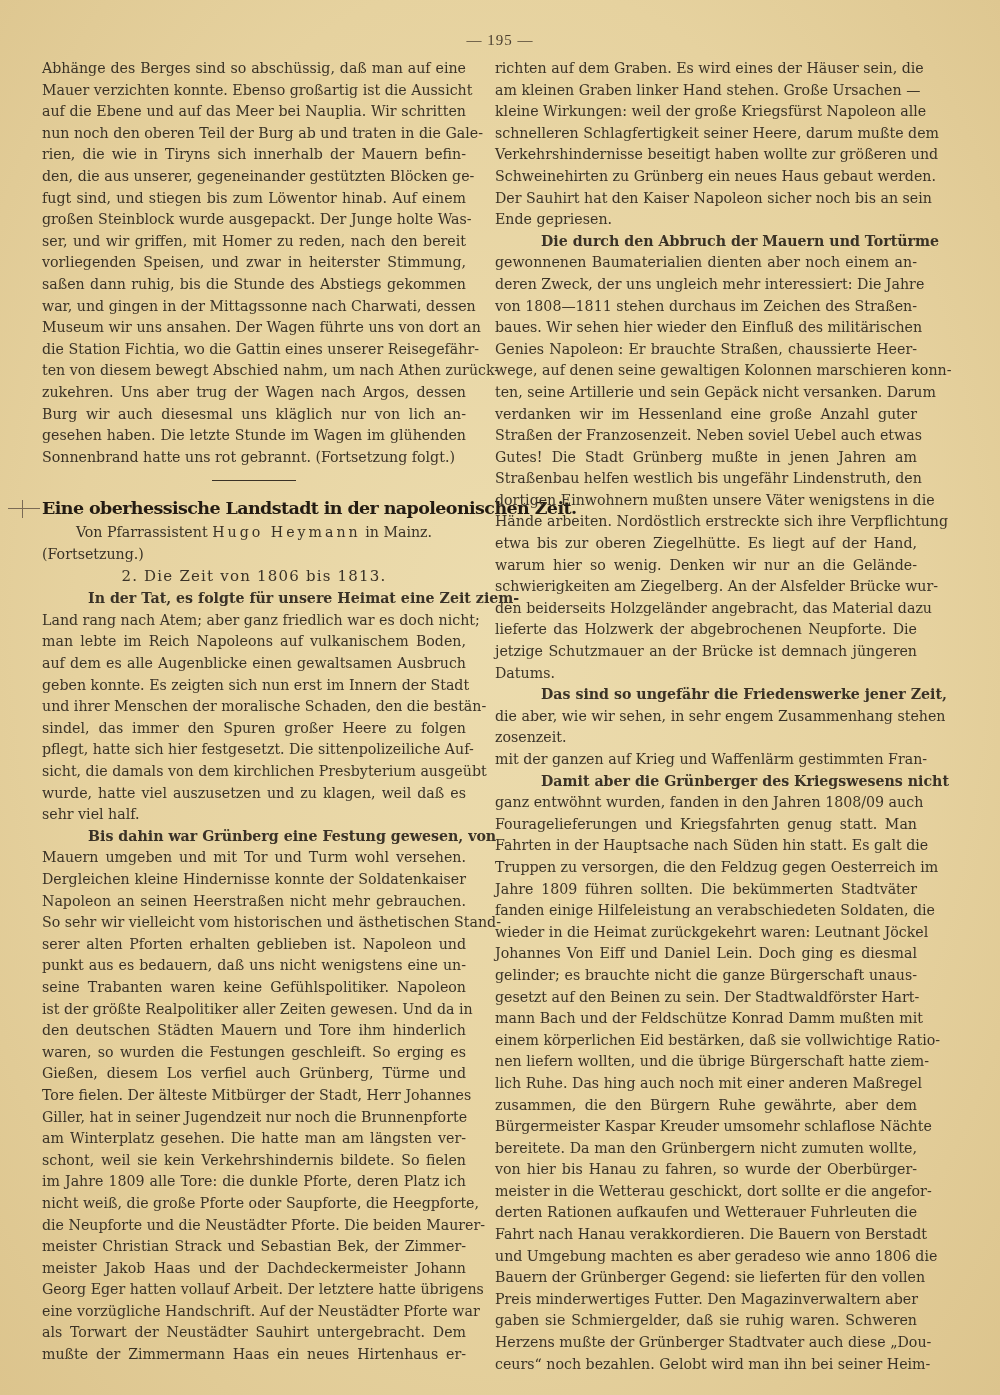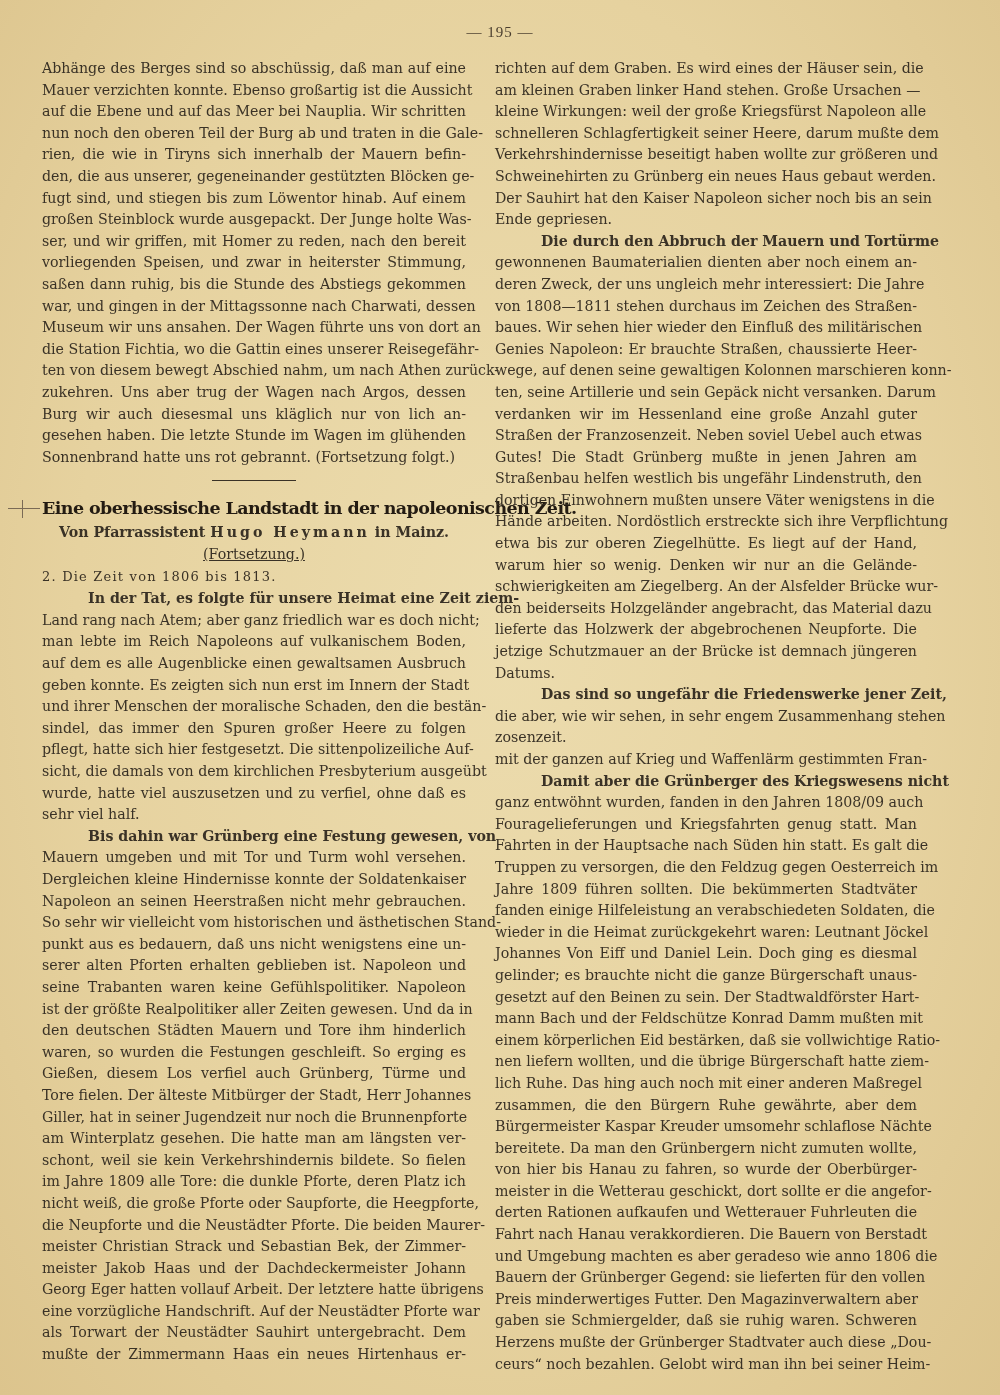--- a/index.html
+++ b/index.html
@@ -5,21 +5,21 @@
   html, body { margin: 0; padding: 0; }
   body {
     width: 1000px; height: 1395px; overflow: hidden;
     background: #e9d7a6;
     background-image: radial-gradient(ellipse at 50% 45%, #ecdcae 0%, #e6d29f 60%, #dcc48d 100%);
     font-family: "DejaVu Serif", serif;
     color: #3a3226;
     position: relative;
   }
   .page-number {
-    position: absolute; top: 24px; left: 0; width: 100%;
+    position: absolute; top: 32px; left: 0; width: 100%;
     text-align: center; font-size: 15px; letter-spacing: 1px;
     font-family: "Liberation Serif", serif; color: #4a3e2e;
   }
   .col {
     position: absolute; top: 58px;
     font-size: 14.2px; line-height: 21.6px;
     text-align: justify;
   }
   .col-left { left: 42px; width: 424px; }
   .col-right { left: 495px; width: 422px; }
@@ -28,24 +28,24 @@
   .line.indent { padding-left: 46px; font-weight: bold; }
   .divider {
     width: 84px; height: 0; border-top: 1.5px solid #3a3226;
     margin: 12px auto 14px auto;
   }
   .article-title {
     font-family: "DejaVu Serif", serif; font-weight: bold;
     font-size: 17.5px; letter-spacing: -0.6px; line-height: 26px;
     white-space: nowrap; color: #231b12;
   }
-  .byline { text-align: center; line-height: 22px; font-weight: bold; }
+  .byline { text-align: center; line-height: 22px; }
   .byline .spaced { letter-spacing: 3px; }
-  .cont { text-align: center; line-height: 22px; text-decoration: underline; }
-  .section-title { letter-spacing: 1.2px; line-height: 23px; font-size: 13px; }
+  .cont { line-height: 22px; }
+  .section-title { text-align: center; letter-spacing: 1.2px; line-height: 23px; font-size: 15px; }
   .margin-mark {
     position: absolute; left: 8px; top: 500px; width: 32px; height: 16px;
   }
   .margin-mark::before { content:""; position:absolute; left:0; top:8px; width:32px; border-top:1px solid #7a6a55; }
   .margin-mark::after { content:""; position:absolute; left:14px; top:0; height:18px; border-left:1px solid #7a6a55; }
 </style>
 </head>
 <body>
 
 <div class="page-number">— 195 —</div>
@@ -86,29 +86,29 @@
   <div id="left-article">
       <span class="line indent">In der Tat, es folgte für unsere Heimat eine Zeit ziem-</span>
       <span class="line">Land rang nach Atem; aber ganz friedlich war es doch nicht;</span>
       <span class="line">man lebte im Reich Napoleons auf vulkanischem Boden,</span>
       <span class="line">auf dem es alle Augenblicke einen gewaltsamen Ausbruch</span>
       <span class="line">geben konnte. Es zeigten sich nun erst im Innern der Stadt</span>
       <span class="line">und ihrer Menschen der moralische Schaden, den die bestän-</span>
       <span class="line">sindel, das immer den Spuren großer Heere zu folgen</span>
       <span class="line">pflegt, hatte sich hier festgesetzt. Die sittenpolizeiliche Auf-</span>
       <span class="line">sicht, die damals von dem kirchlichen Presbyterium ausgeübt</span>
-      <span class="line">wurde, hatte viel auszusetzen und zu verfiel, ohne daß es</span>
+      <span class="line">wurde, hatte viel auszusetzen und zu klagen, weil daß es</span>
       <span class="line last">sehr viel half.</span>
       <span class="line indent">Bis dahin war Grünberg eine Festung gewesen, von</span>
       <span class="line">Mauern umgeben und mit Tor und Turm wohl versehen.</span>
       <span class="line">Dergleichen kleine Hindernisse konnte der Soldatenkaiser</span>
       <span class="line">Napoleon an seinen Heerstraßen nicht mehr gebrauchen.</span>
       <span class="line">So sehr wir vielleicht vom historischen und ästhetischen Stand-</span>
+      <span class="line">serer alten Pforten erhalten geblieben ist. Napoleon und</span>
       <span class="line">punkt aus es bedauern, daß uns nicht wenigstens eine un-</span>
-      <span class="line">serer alten Pforten erhalten geblieben ist. Napoleon und</span>
       <span class="line">seine Trabanten waren keine Gefühlspolitiker. Napoleon</span>
       <span class="line">ist der größte Realpolitiker aller Zeiten gewesen. Und da in</span>
       <span class="line">den deutschen Städten Mauern und Tore ihm hinderlich</span>
       <span class="line">waren, so wurden die Festungen geschleift. So erging es</span>
       <span class="line">Gießen, diesem Los verfiel auch Grünberg, Türme und</span>
       <span class="line">Tore fielen. Der älteste Mitbürger der Stadt, Herr Johannes</span>
       <span class="line">Giller, hat in seiner Jugendzeit nur noch die Brunnenpforte</span>
       <span class="line">am Winterplatz gesehen. Die hatte man am längsten ver-</span>
       <span class="line">schont, weil sie kein Verkehrshindernis bildete. So fielen</span>
       <span class="line">im Jahre 1809 alle Tore: die dunkle Pforte, deren Platz ich</span>

